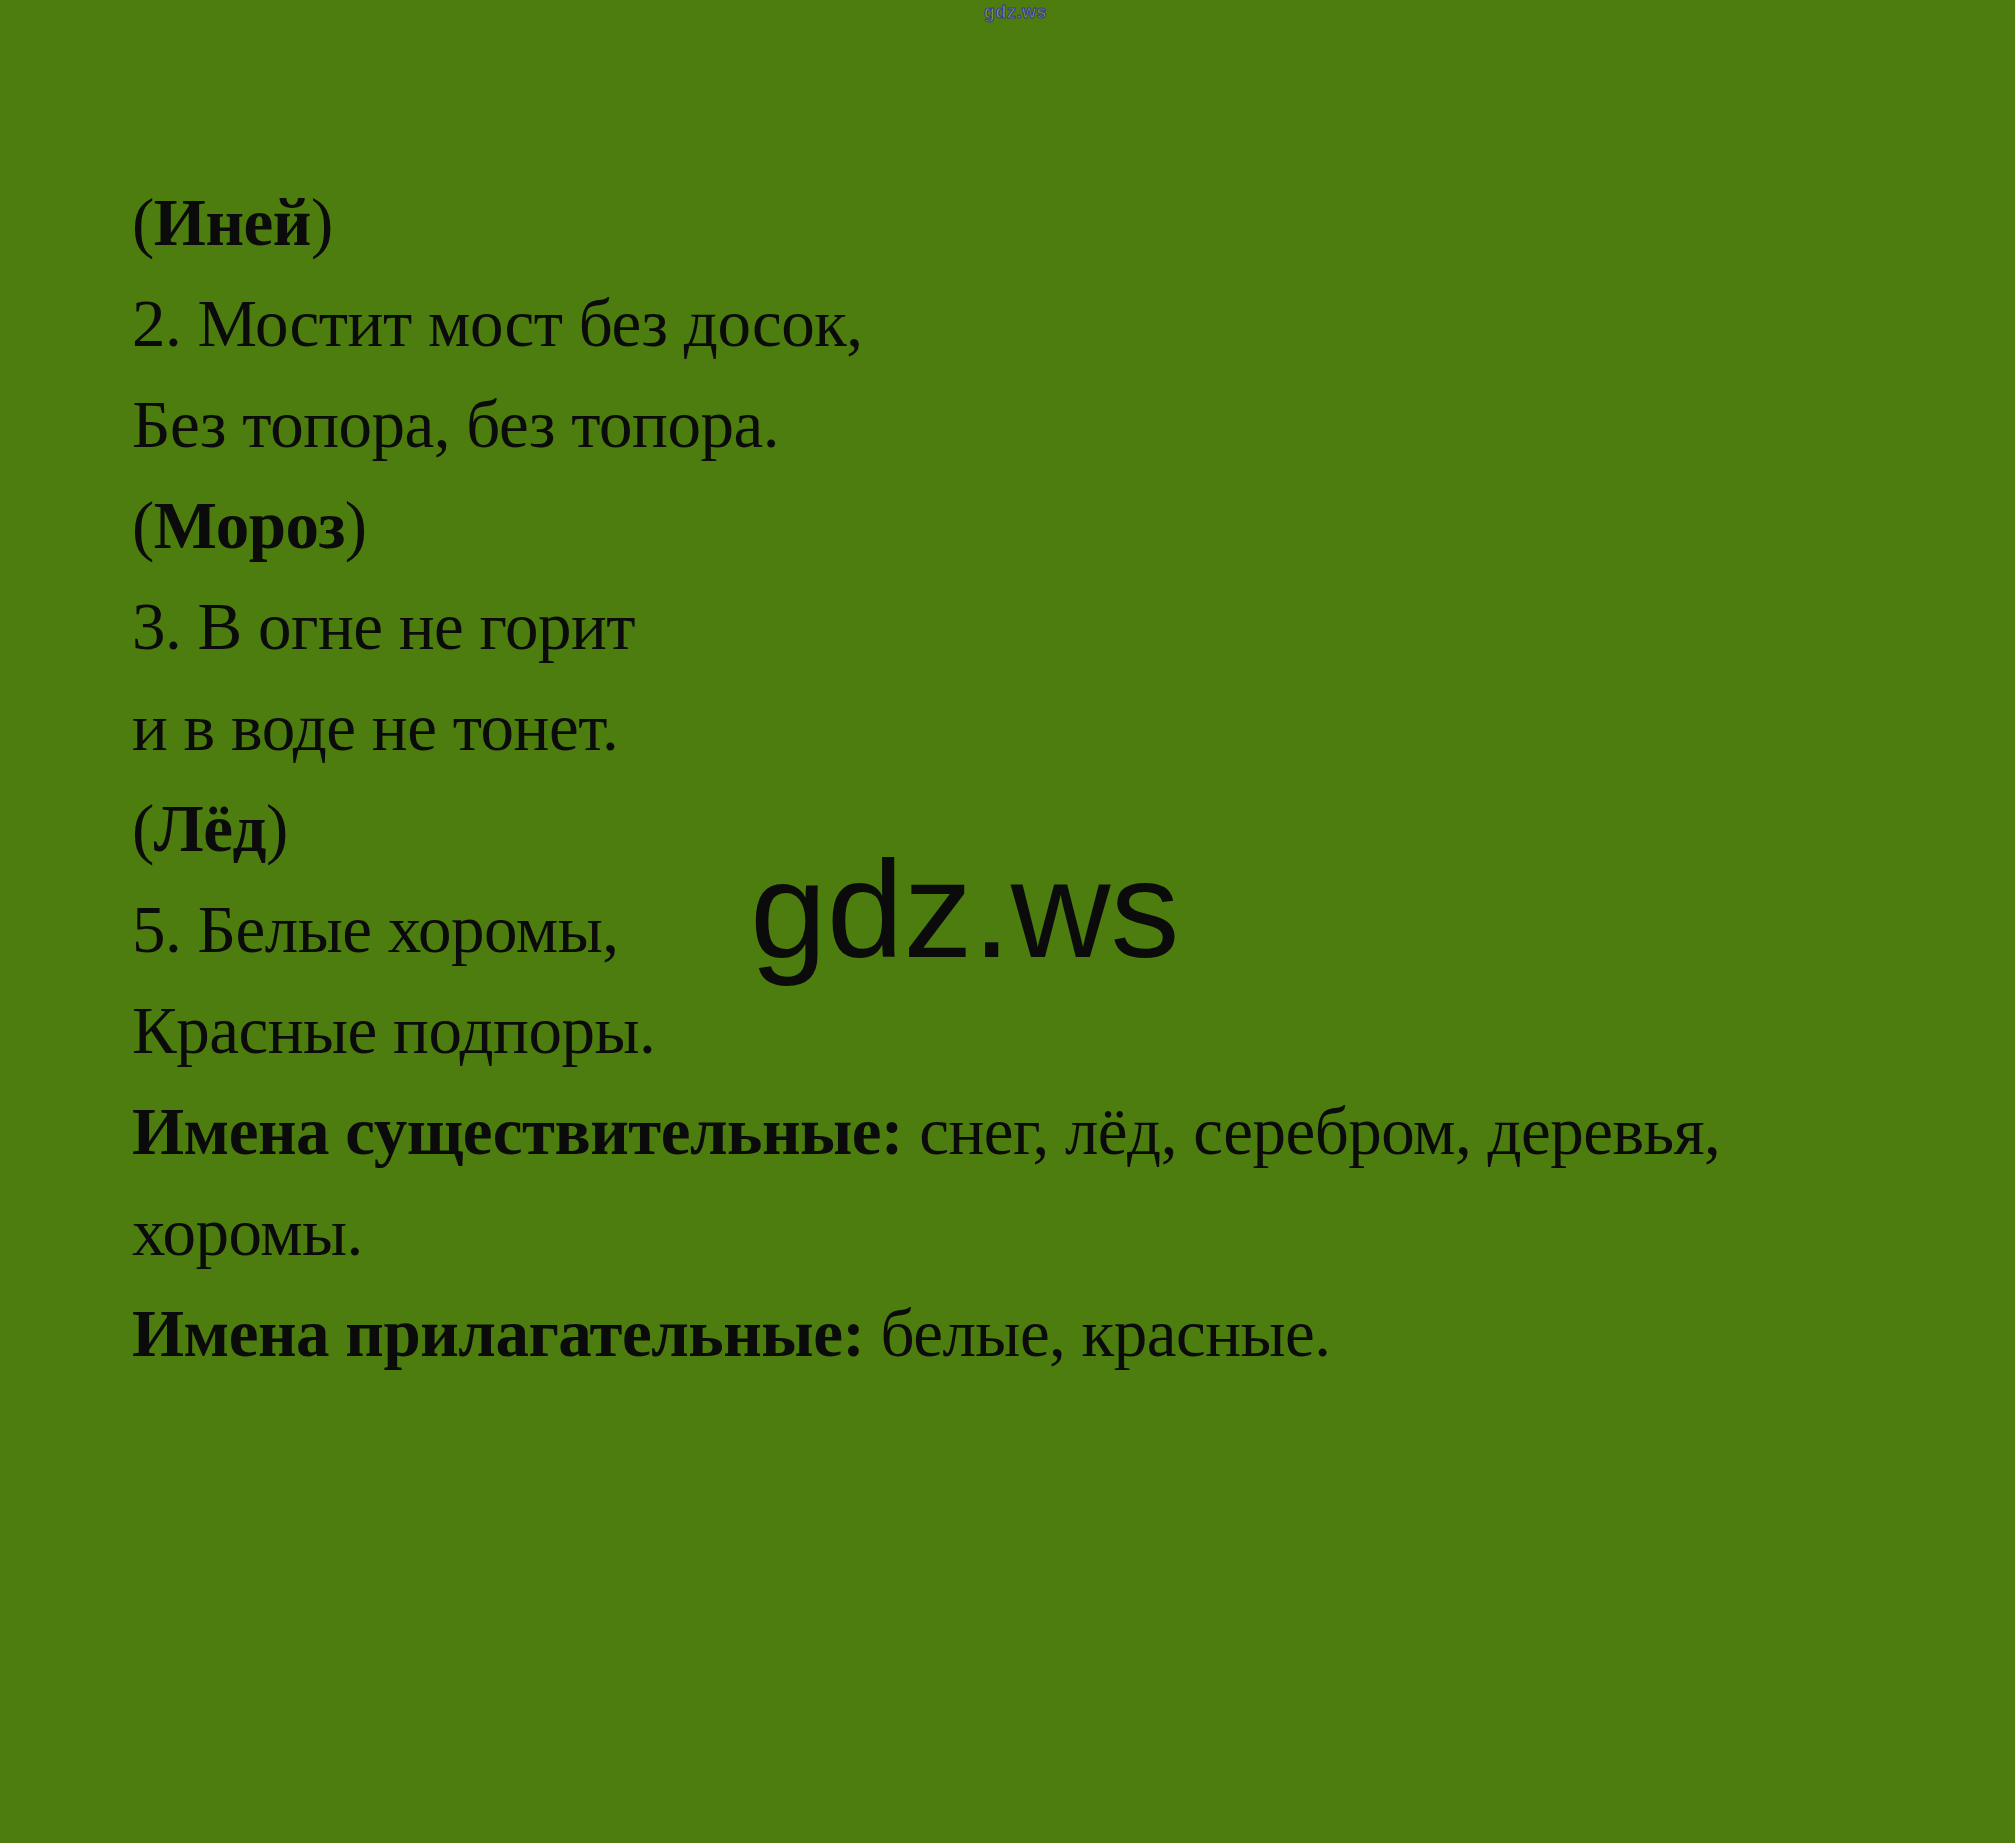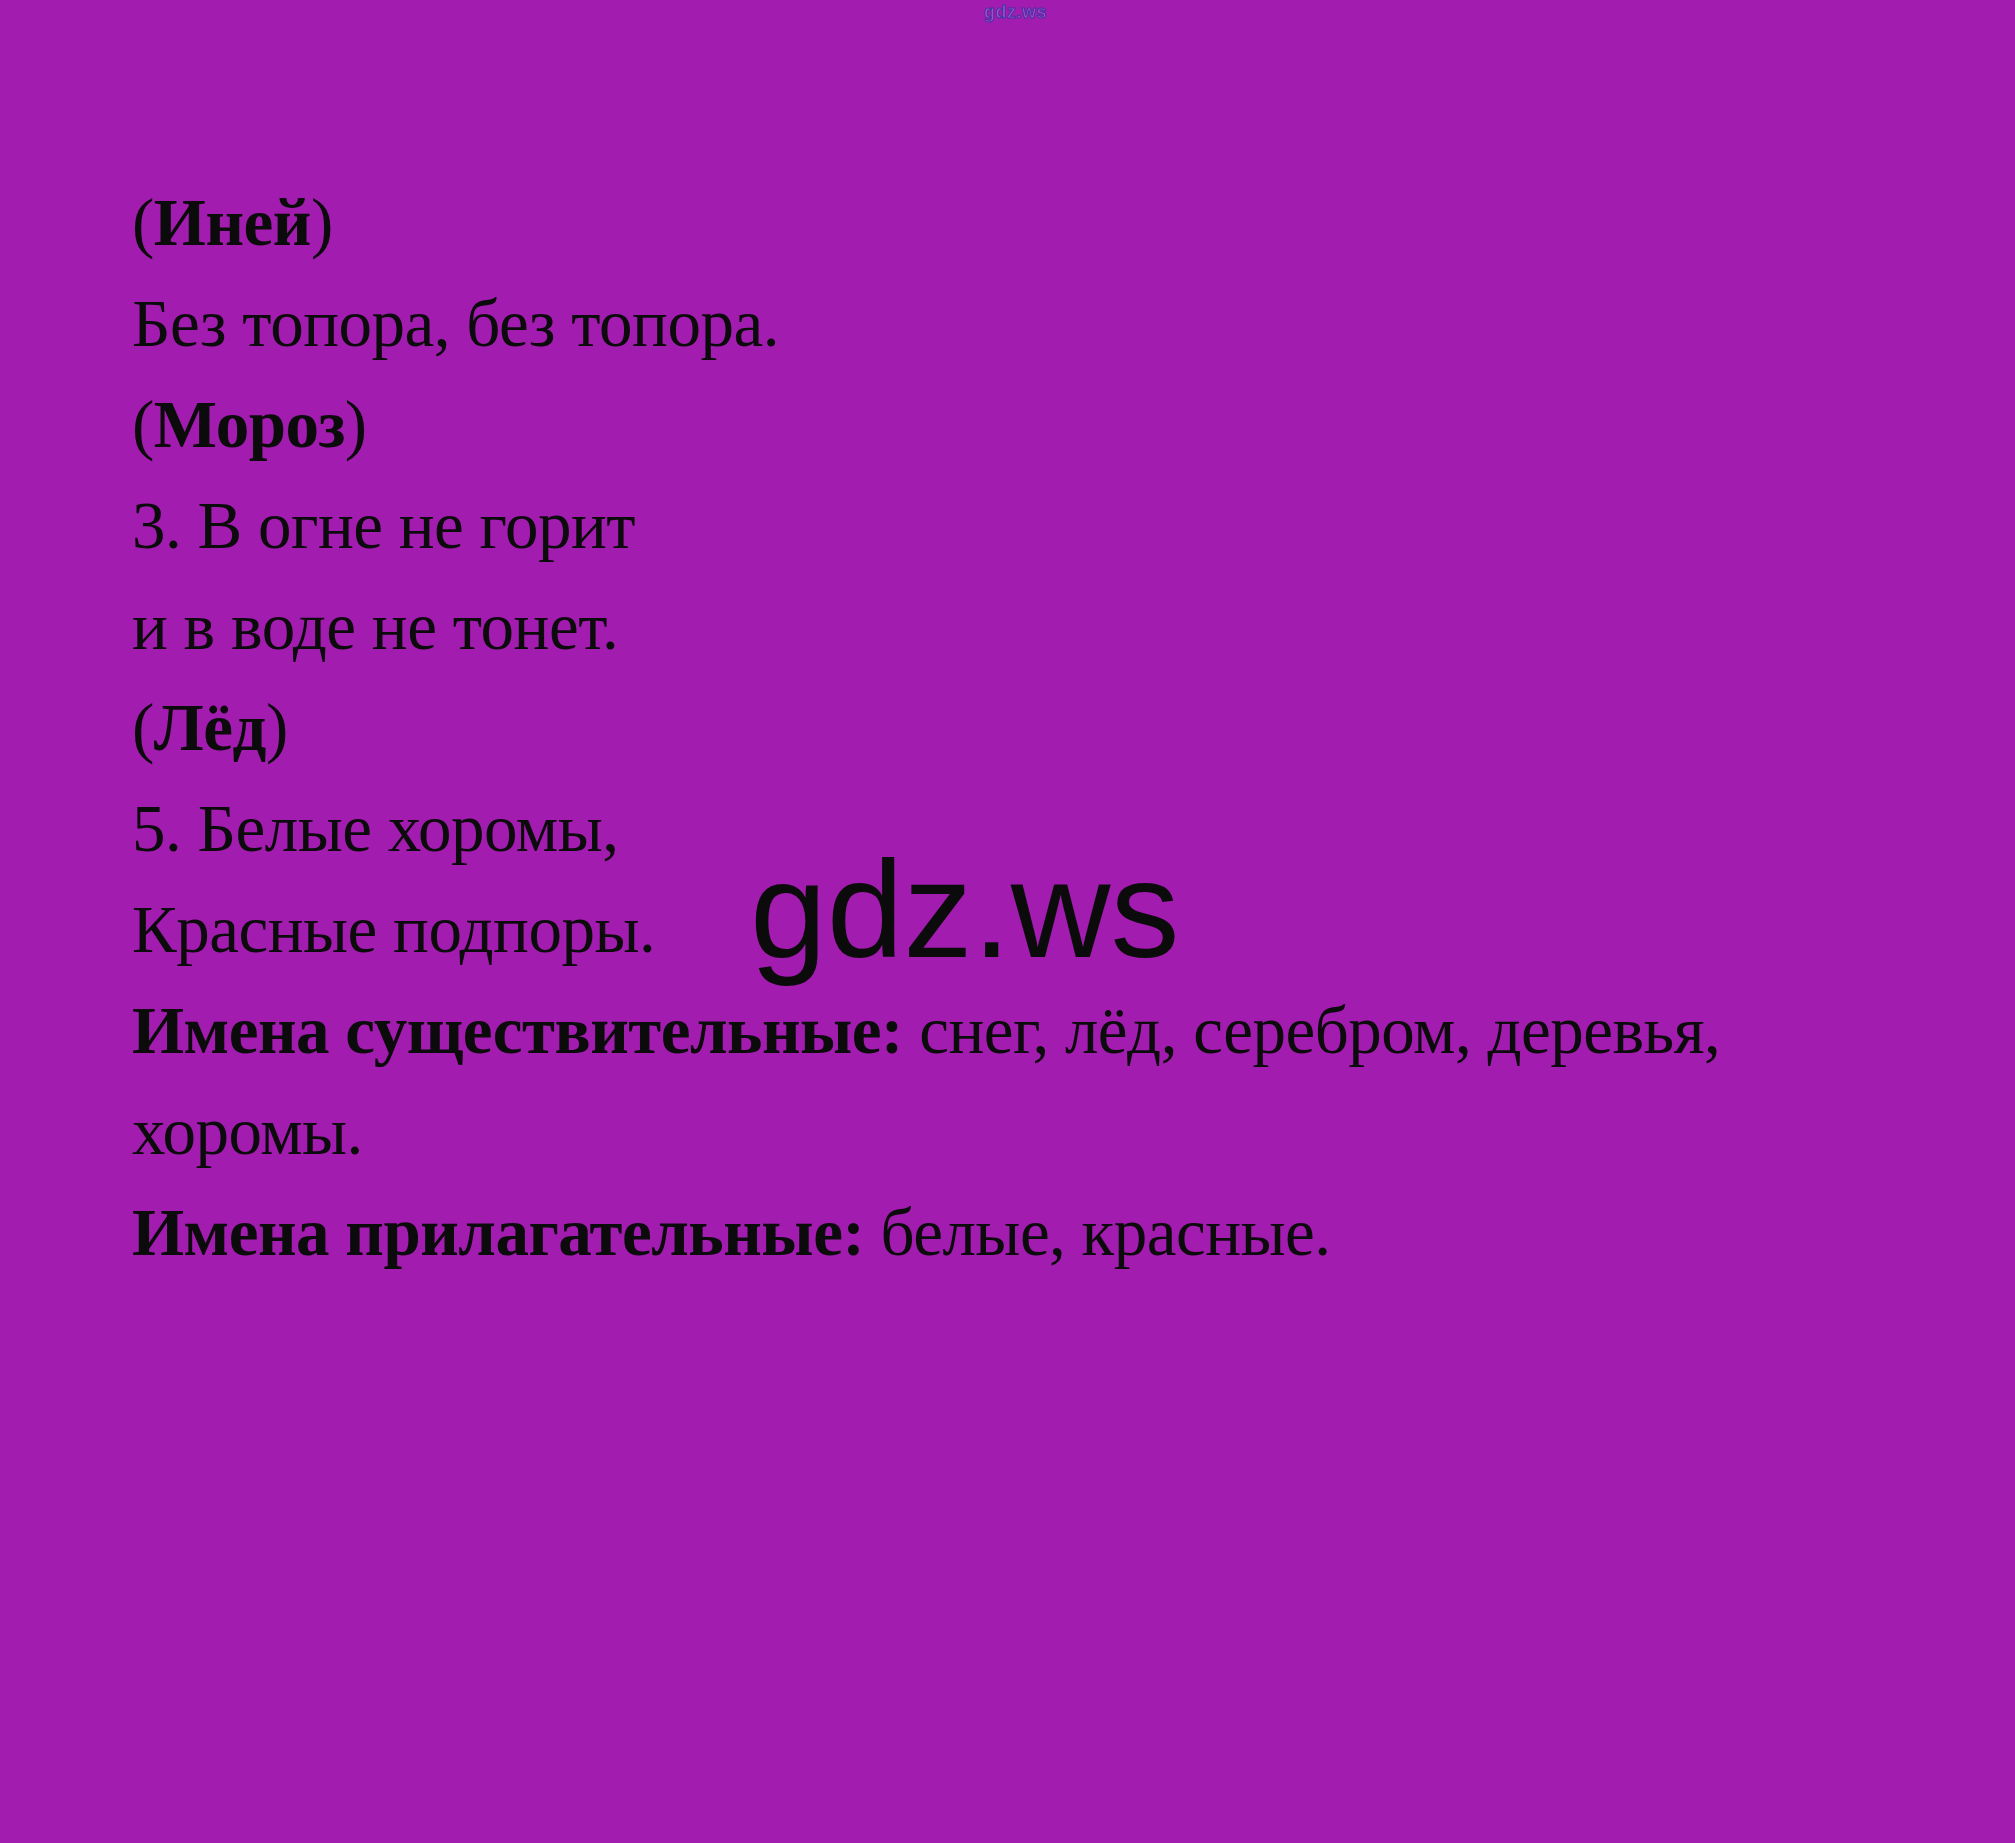--- a/index.html
+++ b/index.html
@@ -4,21 +4,21 @@
 <style>
   html, body {
     margin: 0;
     padding: 0;
     background: #ffffff;
   }
   .page {
     position: relative;
     width: 2015px;
     height: 1843px;
-    background: #a21caf;
+    background: #4d7c0f;
     overflow: hidden;
     font-family: "Liberation Serif", "DejaVu Serif", serif;
     color: #0b0b0b;
   }
   .content {
     position: absolute;
     left: 132px;
     top: 172px;
     width: 1800px;
   }
@@ -64,20 +64,21 @@
 <div class="page">
 
   <div class="wm-top">gdz.ws</div>
 
   <div class="wm-center">gdz.ws</div>
 
   <div class="content">
 
     <div class="line"><span>(</span><b>Иней</b><span>)</span></div>
 
+    <div class="line"><span>2. Мостит мост без досок,</span></div>
 
     <div class="line"><span>Без топора, без топора.</span></div>
 
     <div class="line"><span>(</span><b>Мороз</b><span>)</span></div>
 
     <div class="line"><span>3. В огне не горит</span></div>
 
     <div class="line"><span>и в воде не тонет.</span></div>
 
     <div class="line"><span>(</span><b>Лёд</b><span>)</span></div>

